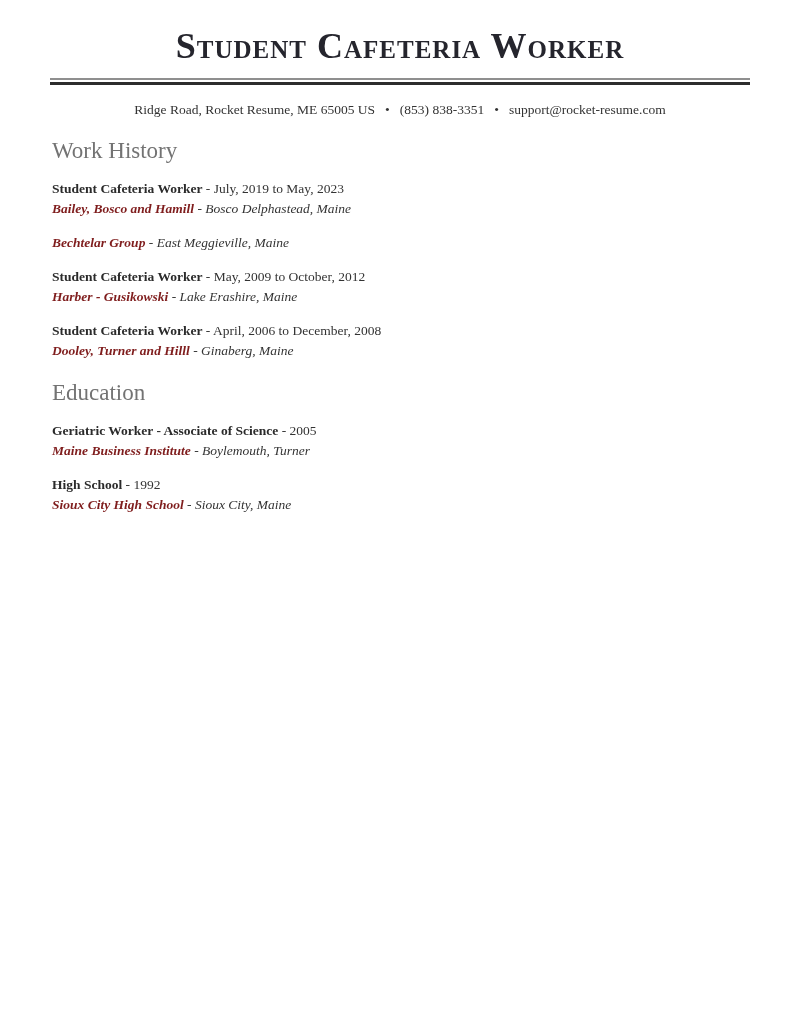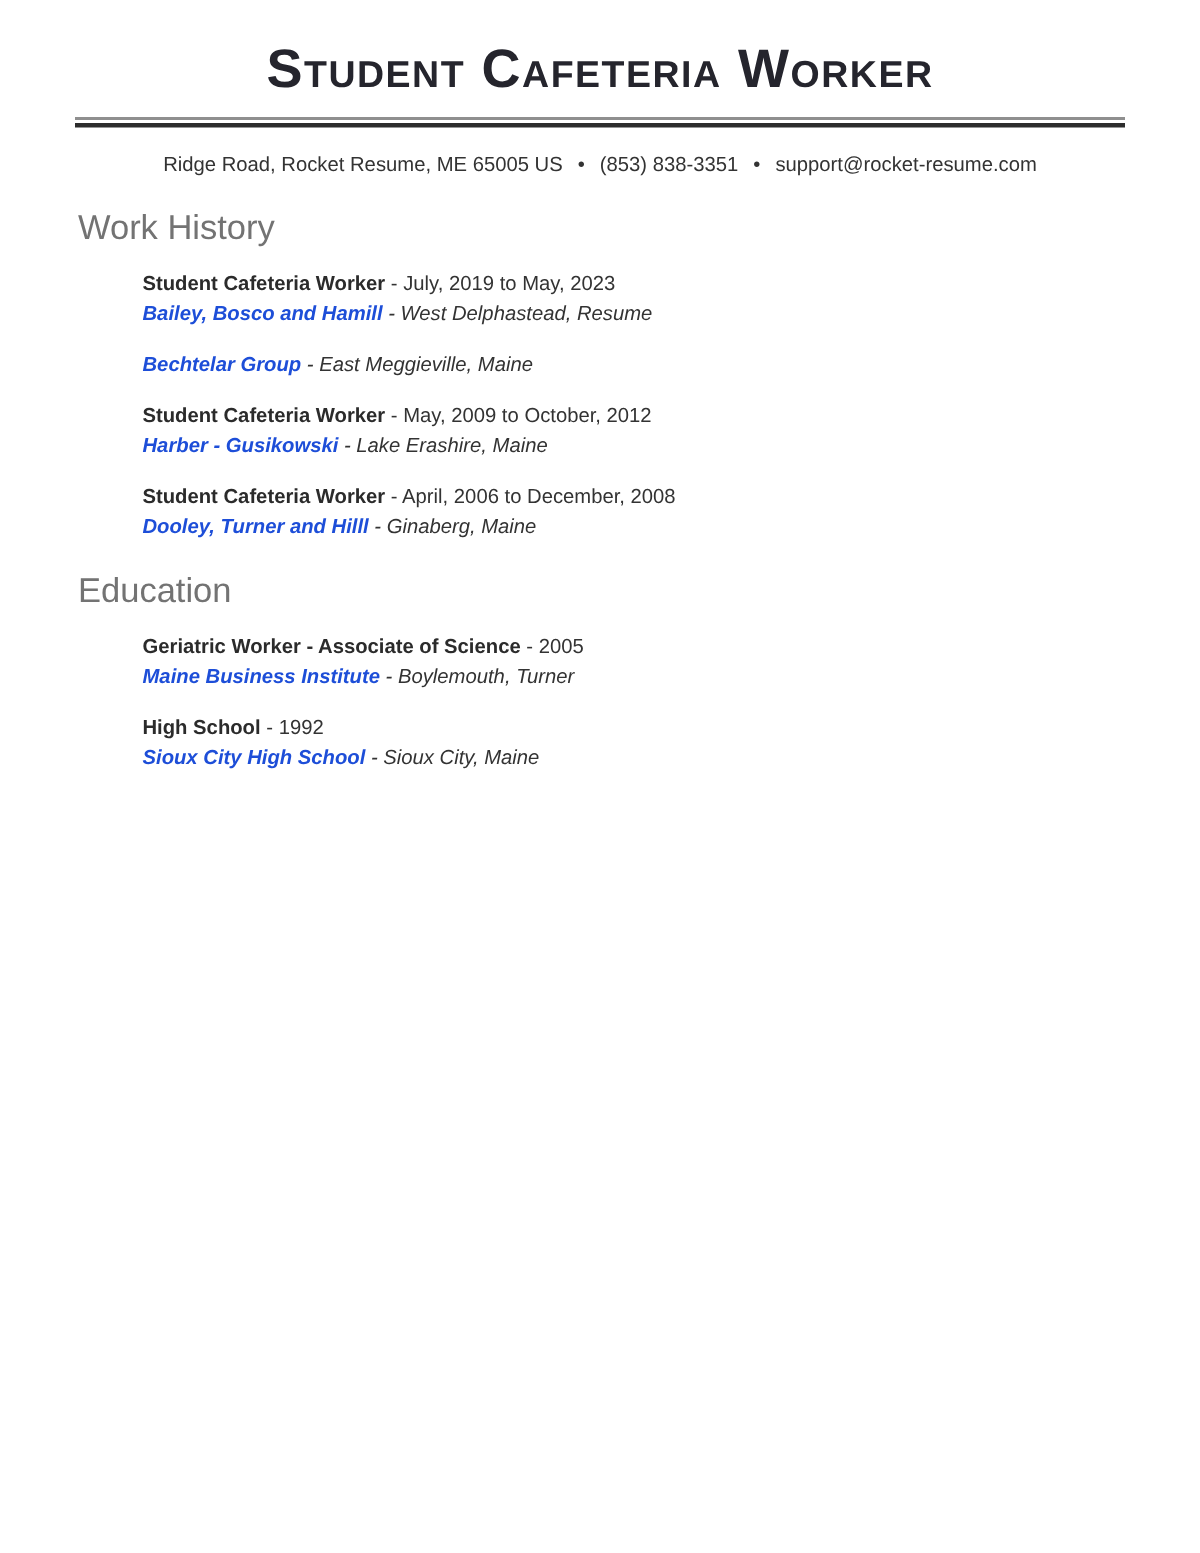--- a/index.html
+++ b/index.html
@@ -5,21 +5,21 @@
   html, body {
     margin: 0;
     padding: 0;
     background: #ffffff;
   }
   .page {
     width: 760px;
     height: 1035px;
     margin: 0 auto;
     background: #ffffff;
-    font-family: Liberation Sans, sans-serif;
+    font-family: Liberation Serif, serif;
     color: #333333;
     overflow: hidden;
     box-sizing: border-box;
   }
   h1.doc-title {
     margin: 24px 0 0 0;
     text-align: center;
     font-size: 36px;
     line-height: 44px;
     font-weight: bold;
@@ -54,38 +54,37 @@
   }
   h2.section-heading {
     margin: 18px 0 0 0;
     font-size: 23px;
     line-height: 28px;
     font-weight: normal;
     color: #737373;
   }
   .entries {
     margin-top: 14px;
-    margin-left: 43px;
   }
   .entry {
     margin: 0 0 14px 0;
   }
   .entry p {
     margin: 0;
     font-size: 13.5px;
     line-height: 20px;
   }
   .entry .strong {
     font-weight: bold;
     color: #2b2b2b;
   }
   .entry .company, .entry .school {
     font-weight: bold;
     font-style: italic;
-    color: #1d4ed8;
+    color: #7f1d1d;
   }
   .entry .loc {
     font-style: italic;
   }
   .entry .sep {
     white-space: pre;
   }
 </style>
 </head>
 <body>
@@ -101,21 +100,21 @@
 
   <p class="contact">
     <span>Ridge Road, Rocket Resume, ME 65005 US</span><span class="bullet">•</span><span>(853) 838-3351</span><span class="bullet">•</span><span>support@rocket-resume.com</span>
   </p>
 
   <div class="main">
     <h2 class="section-heading">Work History</h2>
     <div class="entries" id="work-entries">
   <div class="entry">
     <p><span class="strong">Student Cafeteria Worker</span><span class="sep"> - </span><span>July, 2019 to May, 2023</span></p>
-    <p><span class="company">Bailey, Bosco and Hamill</span><span class="sep loc"> - </span><span class="loc">West Delphastead, Resume</span></p>
+    <p><span class="company">Bailey, Bosco and Hamill</span><span class="sep loc"> - </span><span class="loc">Bosco Delphastead, Maine</span></p>
   </div>
 
   <div class="entry">
     <p><span class="company">Bechtelar Group</span><span class="sep loc"> - </span><span class="loc">East Meggieville, Maine</span></p>
   </div>
 
   <div class="entry">
     <p><span class="strong">Student Cafeteria Worker</span><span class="sep"> - </span><span>May, 2009 to October, 2012</span></p>
     <p><span class="company">Harber - Gusikowski</span><span class="sep loc"> - </span><span class="loc">Lake Erashire, Maine</span></p>
   </div>

